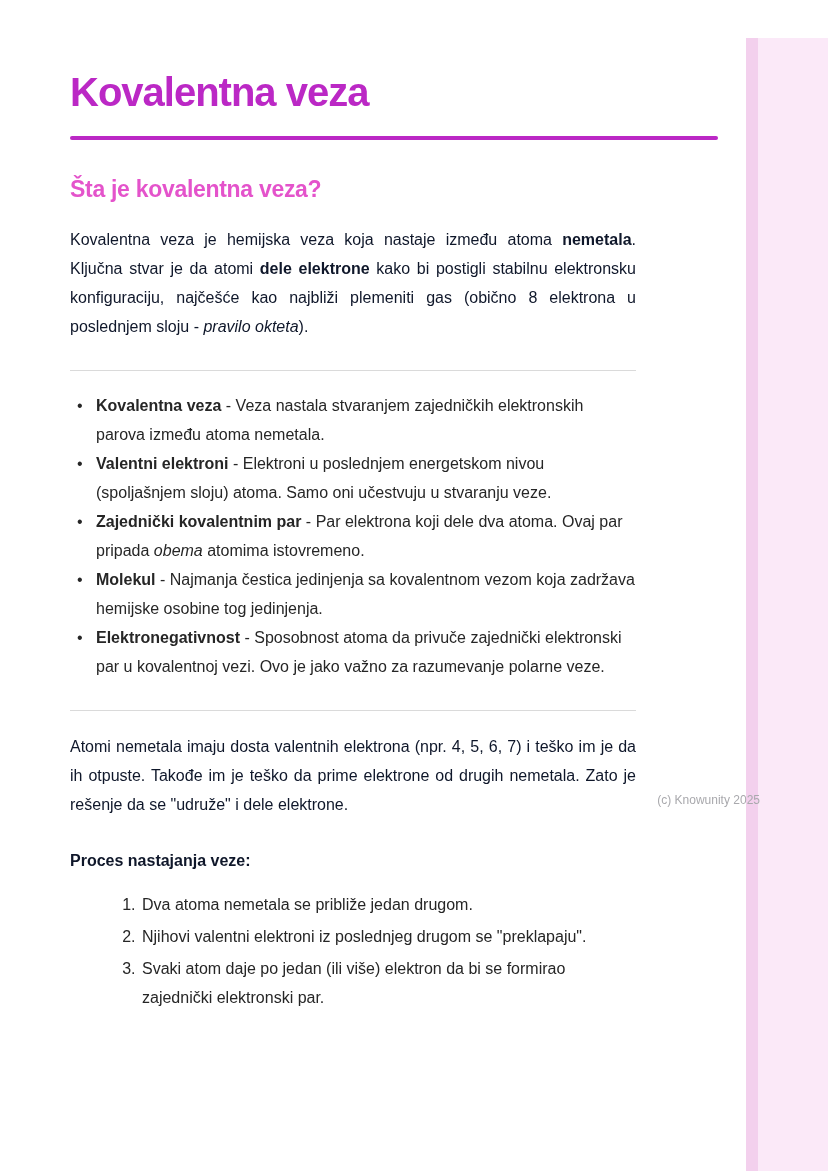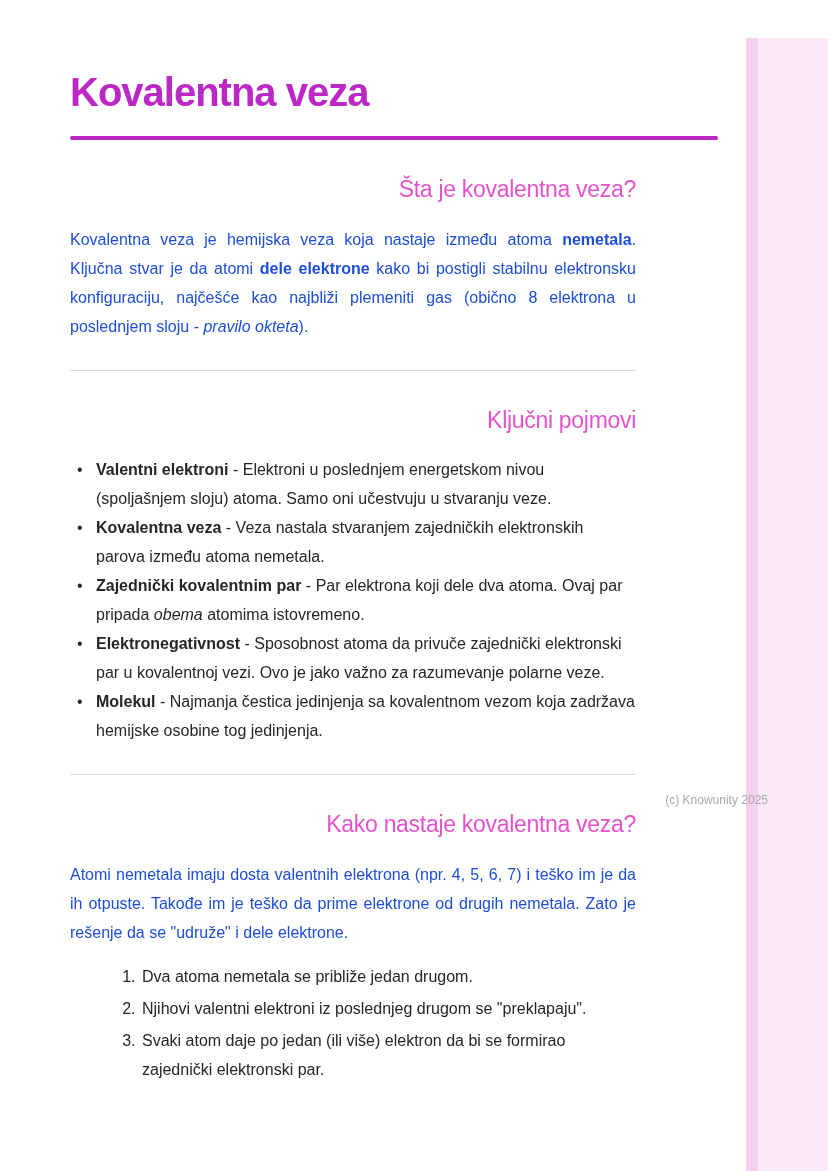--- a/index.html
+++ b/index.html
@@ -53,30 +53,29 @@
     width: 648px;
     height: 4px;
     border-radius: 2px;
     background: #bb28c5;
     margin-top: 22px;
   }
   h2 {
     margin: 34px 0 0 0;
     font-size: 23px;
     line-height: 30px;
-    font-weight: 400;
+    font-weight: 700;
     letter-spacing: -0.3px;
     color: #e453cb;
-    text-align: right;
   }
   p.body {
     margin: 21px 0 0 0;
     font-size: 16px;
     line-height: 29px;
-    color: #1d4ed8;
+    color: #0f172a;
   }
   p.just { text-align: justify; }
   .b { font-weight: 700; }
   .i { font-style: italic; }
   hr.divider {
     border: none;
     border-top: 1px solid #dadada;
     margin: 29px 0 0 0;
     width: 566px;
   }
@@ -110,21 +109,21 @@
     line-height: 29px;
     color: #262626;
   }
   ol.steps li {
     margin-bottom: 3px;
     padding-left: 2px;
     margin-left: 44px;
   }
   .footer {
     position: absolute;
-    right: 60px;
+    right: 68px;
     bottom: 50px;
     font-size: 12px;
     color: #a9a9ad;
   }
 </style>
 </head>
 <body>
 
 <div class="page">
 
@@ -135,33 +134,32 @@
   <div class="content">
 
     <h1>Kovalentna veza</h1>
     <div class="title-rule"></div>
 
     <h2>Šta je kovalentna veza?</h2>
     <p class="body just"><span>Kovalentna veza je hemijska veza koja nastaje između atoma </span><span class="b">nemetala</span><span>. Ključna stvar je da atomi </span><span class="b">dele elektrone</span><span> kako bi postigli stabilnu elektronsku konfiguraciju, najčešće kao najbliži plemeniti gas (obično 8 elektrona u poslednjem sloju - </span><span class="i">pravilo okteta</span><span>).</span></p>
 
     <hr class="divider">
 
-    <h2>Ključni pojmovi</h2>
     <ul class="terms">
+      <li><span class="b">Kovalentna veza</span><span> - Veza nastala stvaranjem zajedničkih elektronskih parova između atoma nemetala.</span></li>
       <li><span class="b">Valentni elektroni</span><span> - Elektroni u poslednjem energetskom nivou (spoljašnjem sloju) atoma. Samo oni učestvuju u stvaranju veze.</span></li>
-      <li><span class="b">Kovalentna veza</span><span> - Veza nastala stvaranjem zajedničkih elektronskih parova između atoma nemetala.</span></li>
       <li><span class="b">Zajednički kovalentnim par</span><span> - Par elektrona koji dele dva atoma. Ovaj par pripada </span><span class="i">obema</span><span> atomima istovremeno.</span></li>
+      <li><span class="b">Molekul</span><span> - Najmanja čestica jedinjenja sa kovalentnom vezom koja zadržava hemijske osobine tog jedinjenja.</span></li>
       <li><span class="b">Elektronegativnost</span><span> - Sposobnost atoma da privuče zajednički elektronski par u kovalentnoj vezi. Ovo je jako važno za razumevanje polarne veze.</span></li>
-      <li><span class="b">Molekul</span><span> - Najmanja čestica jedinjenja sa kovalentnom vezom koja zadržava hemijske osobine tog jedinjenja.</span></li>
     </ul>
 
     <hr class="divider">
 
-    <h2>Kako nastaje kovalentna veza?</h2>
     <p class="body just">Atomi nemetala imaju dosta valentnih elektrona (npr. 4, 5, 6, 7) i teško im je da ih otpuste. Takođe im je teško da prime elektrone od drugih nemetala. Zato je rešenje da se "udruže" i dele elektrone.</p>
+    <p class="body subhead">Proces nastajanja veze:</p>
     <ol class="steps">
       <li>Dva atoma nemetala se približe jedan drugom.</li>
       <li>Njihovi valentni elektroni iz poslednjeg drugom se "preklapaju".</li>
       <li>Svaki atom daje po jedan (ili više) elektron da bi se formirao zajednički elektronski par.</li>
     </ol>
 
   </div>
 
   <div class="footer">(c) Knowunity 2025</div>
 

